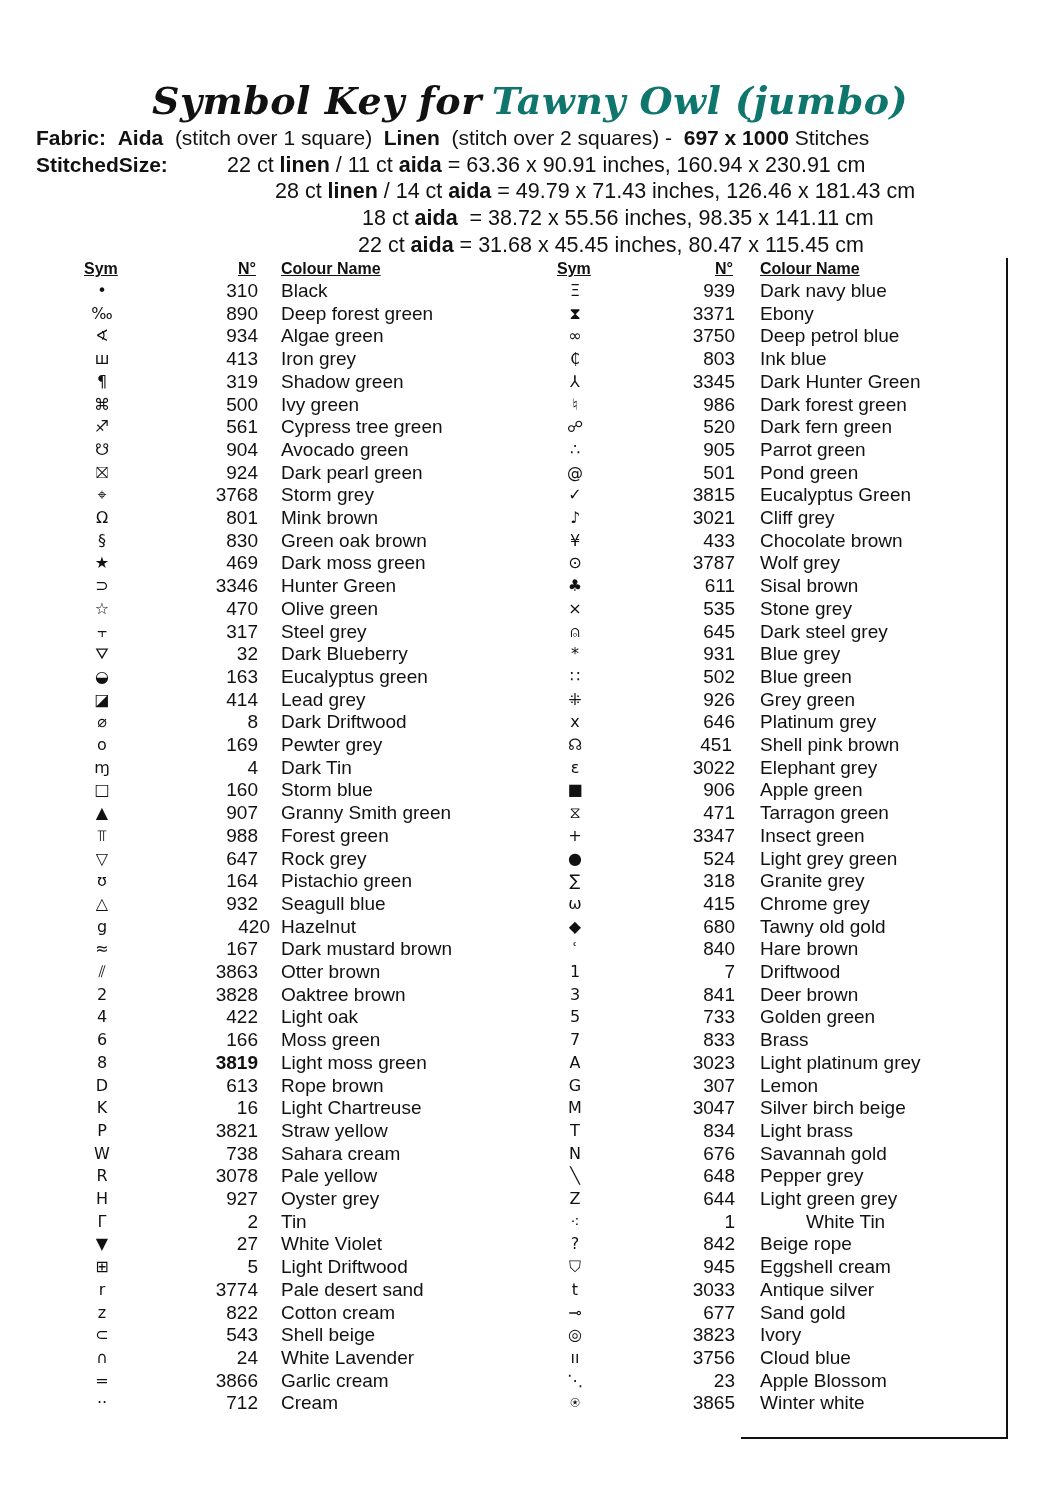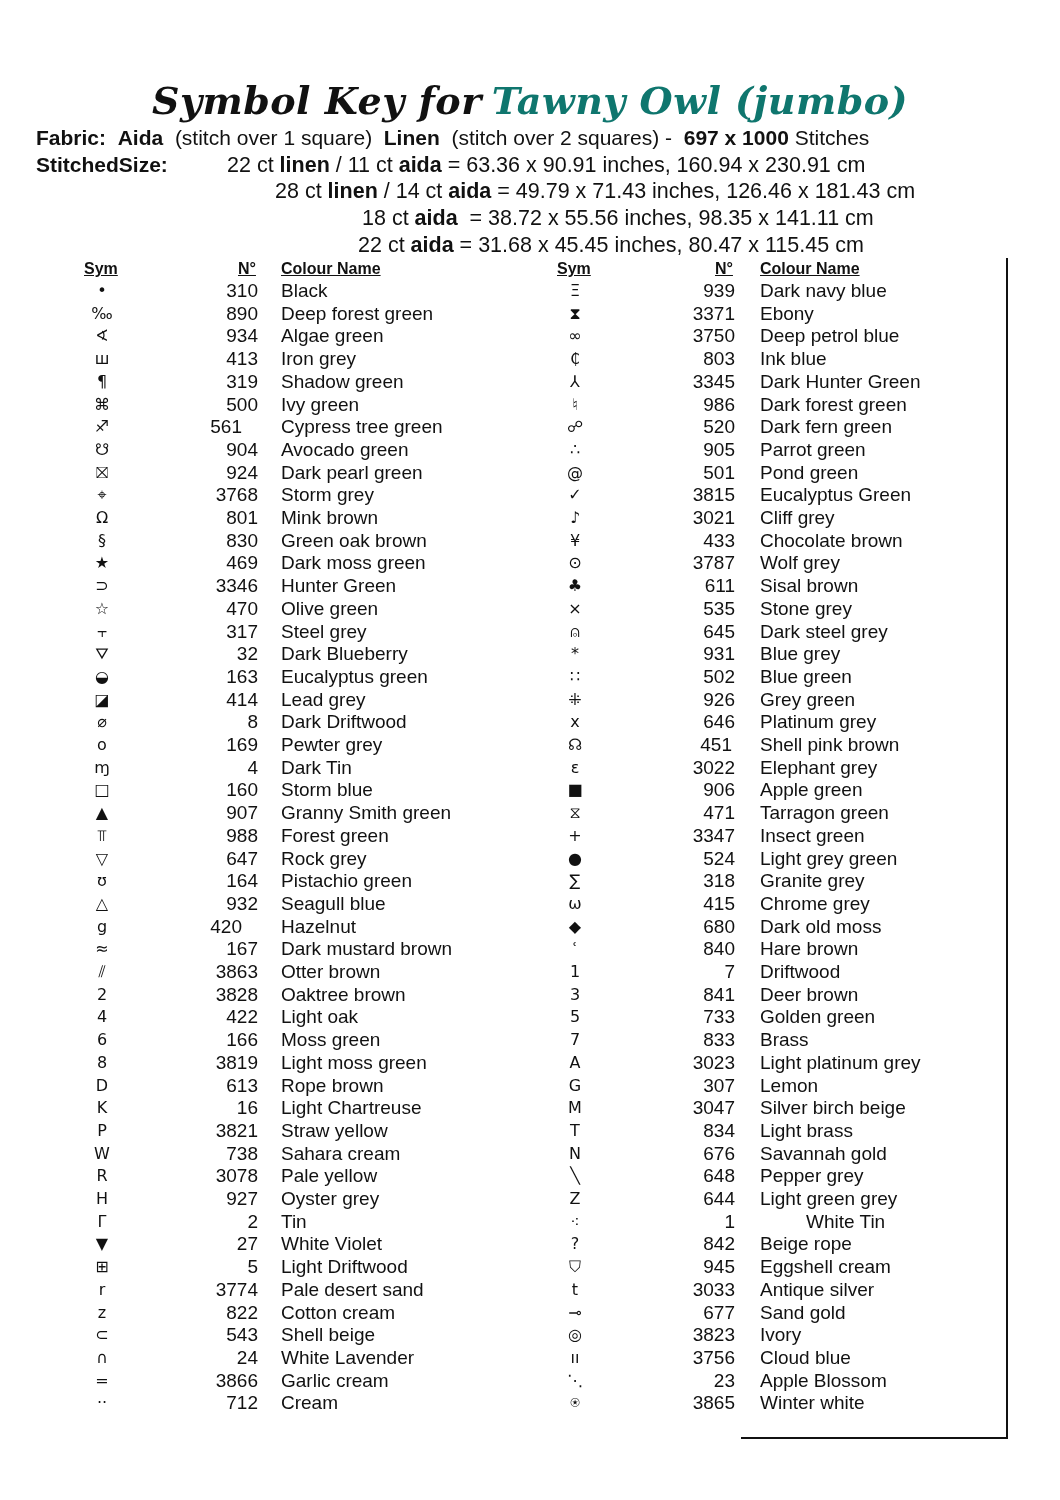--- a/index.html
+++ b/index.html
@@ -83,21 +83,21 @@
       <span class="num" style="left: 188px;">319</span>
       <span class="name" style="left: 281px;">Shadow green</span>
     </div>
     <div class="row" style="top: 393.5px; left: 0px;">
       <span class="sym" style="left: 82px;">⌘</span>
       <span class="num" style="left: 188px;">500</span>
       <span class="name" style="left: 281px;">Ivy green</span>
     </div>
     <div class="row" style="top: 416.2px; left: 0px;">
       <span class="sym" style="left: 82px;">♐</span>
-      <span class="num" style="left: 172px;">561</span>
+      <span class="num" style="left: 188px;">561</span>
       <span class="name" style="left: 281px;">Cypress tree green</span>
     </div>
     <div class="row" style="top: 438.9px; left: 0px;">
       <span class="sym" style="left: 82px;">☋</span>
       <span class="num" style="left: 188px;">904</span>
       <span class="name" style="left: 281px;">Avocado green</span>
     </div>
     <div class="row" style="top: 461.6px; left: 0px;">
       <span class="sym" style="left: 82px;">⛝</span>
       <span class="num" style="left: 188px;">924</span>
@@ -193,21 +193,21 @@
       <span class="num" style="left: 188px;">164</span>
       <span class="name" style="left: 281px;">Pistachio green</span>
     </div>
     <div class="row" style="top: 892.9px; left: 0px;">
       <span class="sym" style="left: 82px;">△</span>
       <span class="num" style="left: 188px;">932</span>
       <span class="name" style="left: 281px;">Seagull blue</span>
     </div>
     <div class="row" style="top: 915.6px; left: 0px;">
       <span class="sym" style="left: 82px;">g</span>
-      <span class="num" style="left: 172px;">420</span>
+      <span class="num" style="left: 200px;">420</span>
       <span class="name" style="left: 281px;">Hazelnut</span>
     </div>
     <div class="row" style="top: 938.3px; left: 0px;">
       <span class="sym" style="left: 82px;">≈</span>
       <span class="num" style="left: 188px;">167</span>
       <span class="name" style="left: 281px;">Dark mustard brown</span>
     </div>
     <div class="row" style="top: 961px; left: 0px;">
       <span class="sym" style="left: 82px;">⫽</span>
       <span class="num" style="left: 188px;">3863</span>
@@ -223,21 +223,21 @@
       <span class="num" style="left: 188px;">422</span>
       <span class="name" style="left: 281px;">Light oak</span>
     </div>
     <div class="row" style="top: 1029.1px; left: 0px;">
       <span class="sym" style="left: 82px;">6</span>
       <span class="num" style="left: 188px;">166</span>
       <span class="name" style="left: 281px;">Moss green</span>
     </div>
     <div class="row" style="top: 1051.8px; left: 0px;">
       <span class="sym" style="left: 82px;">8</span>
-      <span class="num" style="left: 188px;">3819</span>
+      <span class="num" style="left: 188px; font-weight: bold;">3819</span>
       <span class="name" style="left: 281px;">Light moss green</span>
     </div>
     <div class="row" style="top: 1074.5px; left: 0px;">
       <span class="sym" style="left: 82px;">D</span>
       <span class="num" style="left: 188px;">613</span>
       <span class="name" style="left: 281px;">Rope brown</span>
     </div>
     <div class="row" style="top: 1097.2px; left: 0px;">
       <span class="sym" style="left: 82px;">K</span>
       <span class="num" style="left: 188px;">16</span>
@@ -446,21 +446,21 @@
       <span class="name" style="left: 760px;">Granite grey</span>
     </div>
     <div class="row" style="top: 892.9px; left: 0px;">
       <span class="sym" style="left: 555px;">ω</span>
       <span class="num" style="left: 665px;">415</span>
       <span class="name" style="left: 760px;">Chrome grey</span>
     </div>
     <div class="row" style="top: 915.6px; left: 0px;">
       <span class="sym" style="left: 555px;">◆</span>
       <span class="num" style="left: 665px;">680</span>
-      <span class="name" style="left: 760px;">Dark old moss</span>
+      <span class="name" style="left: 760px;">Tawny old gold</span>
     </div>
     <div class="row" style="top: 938.3px; left: 0px;">
       <span class="sym" style="left: 555px;">ʿ</span>
       <span class="num" style="left: 665px;">840</span>
       <span class="name" style="left: 760px;">Hare brown</span>
     </div>
     <div class="row" style="top: 961px; left: 0px;">
       <span class="sym" style="left: 555px;">1</span>
       <span class="num" style="left: 665px;">7</span>
       <span class="name" style="left: 760px;">Driftwood</span>

